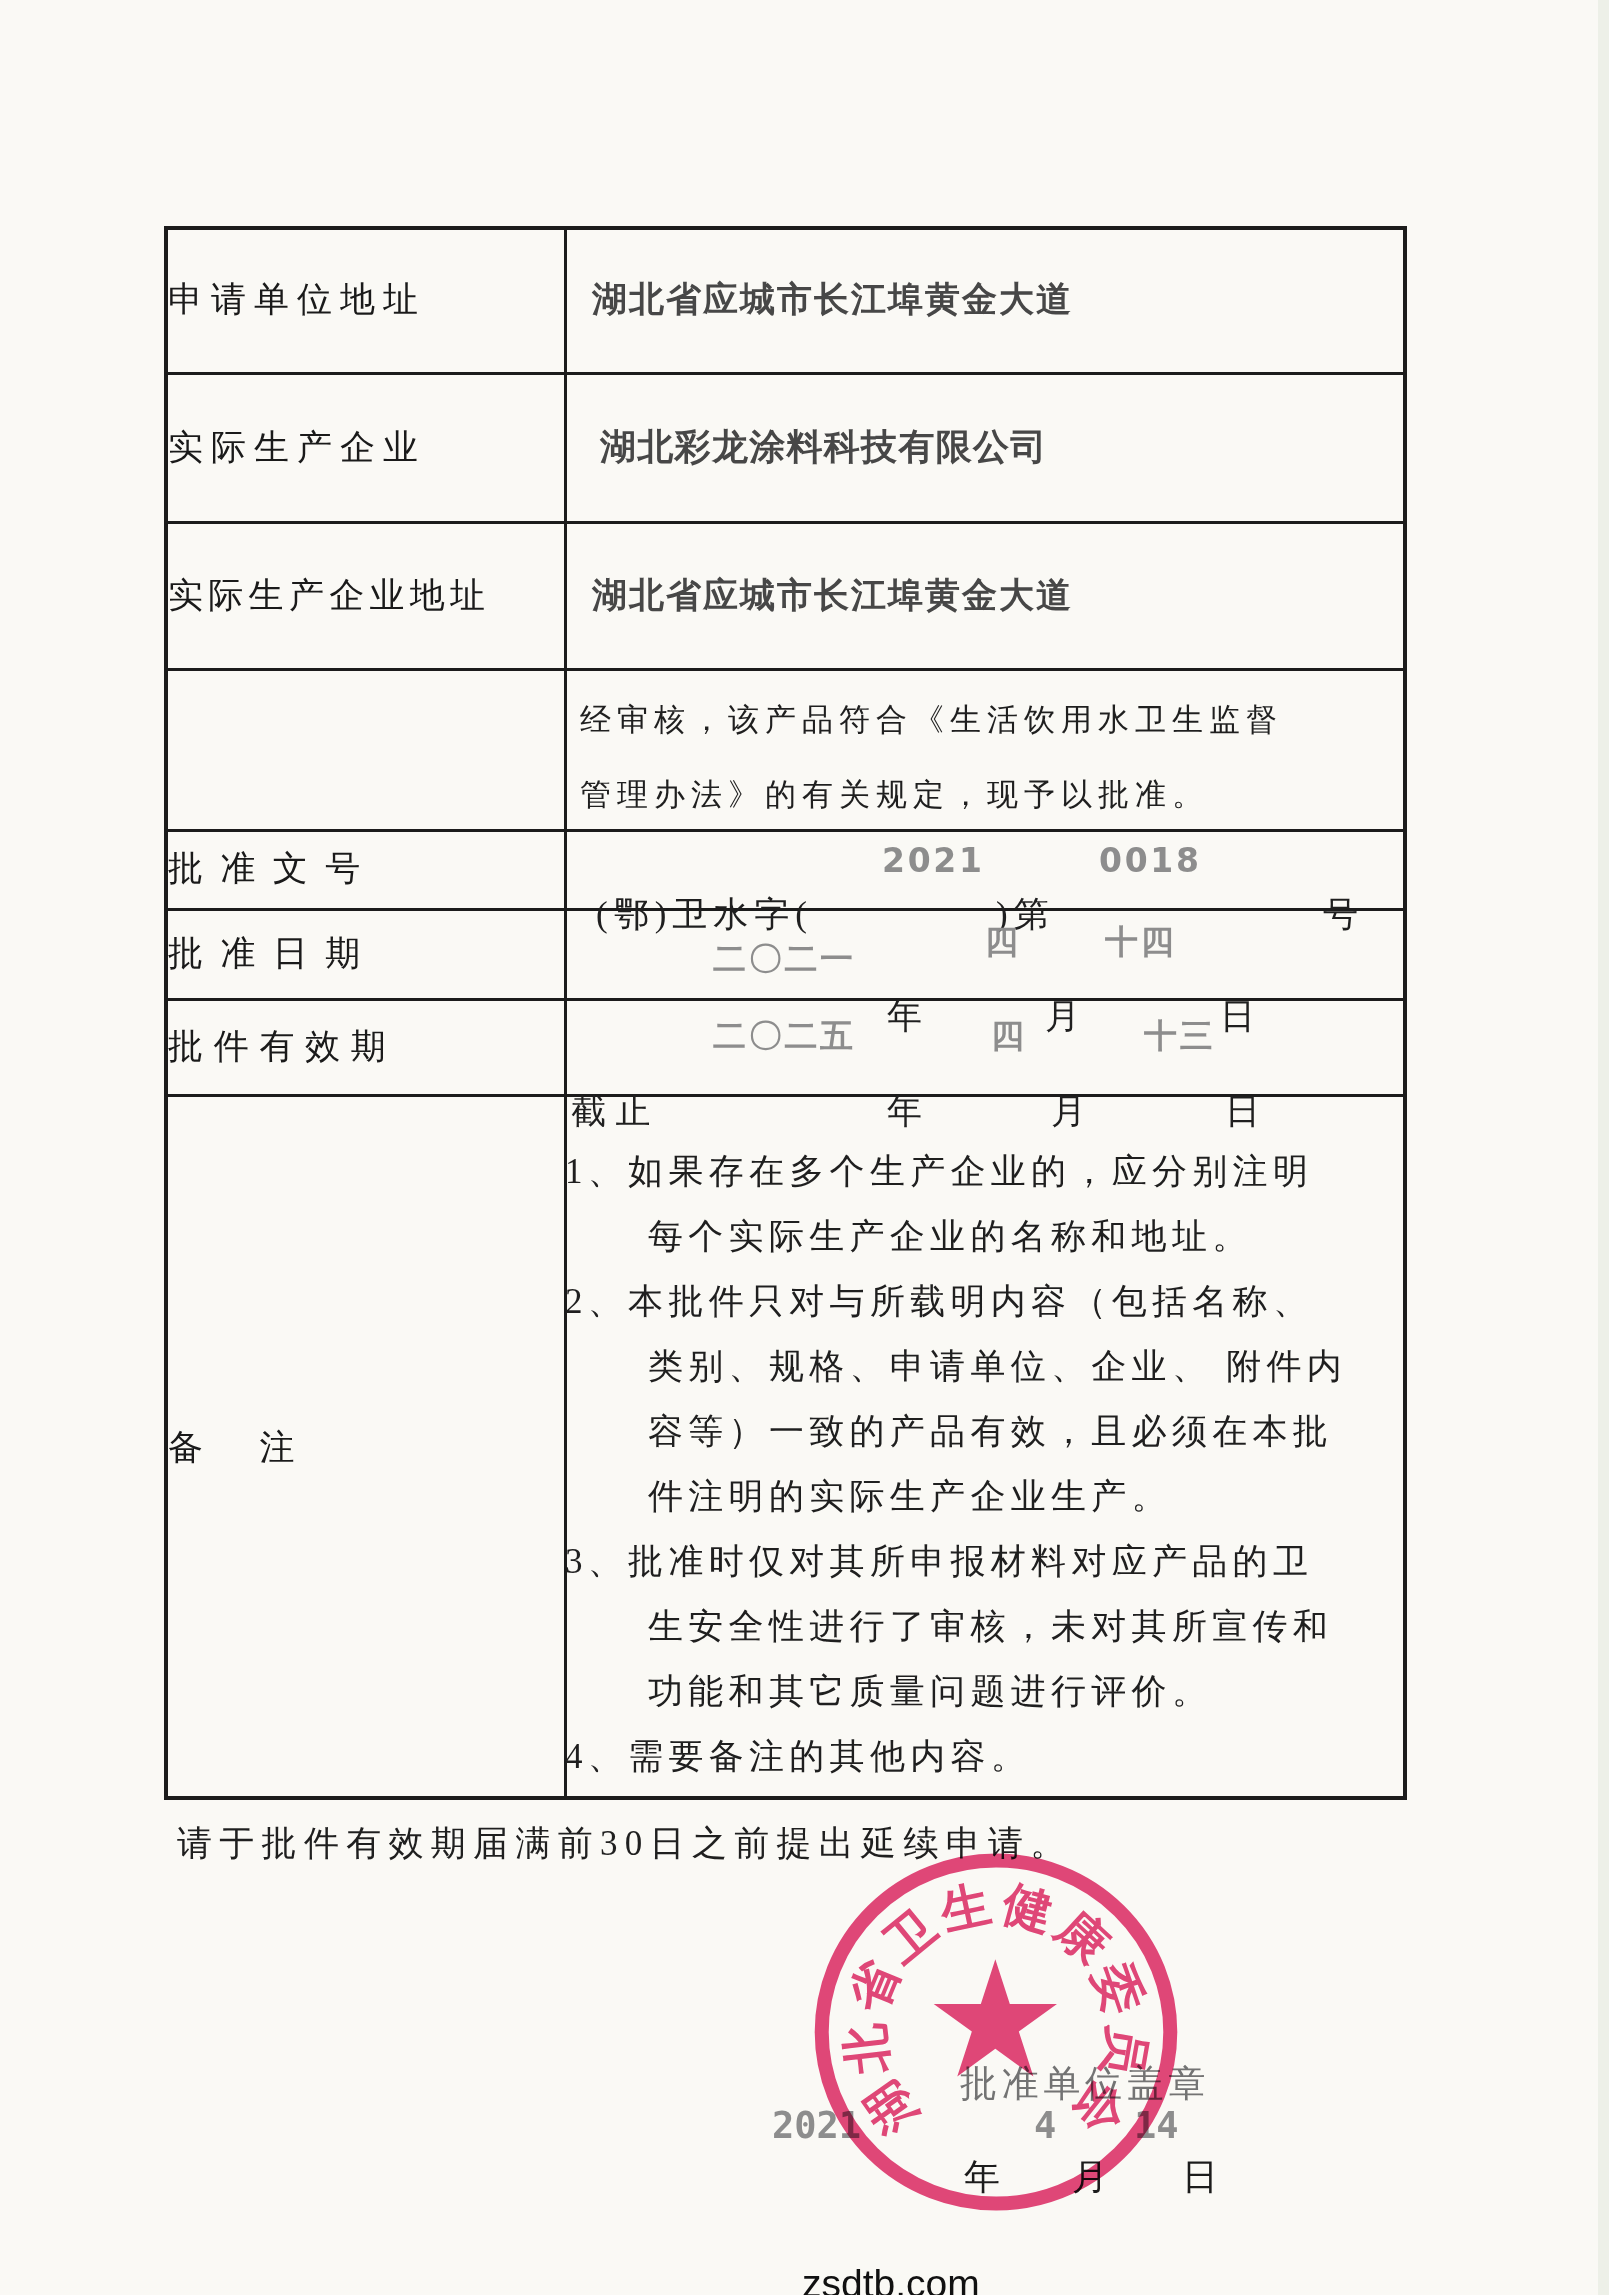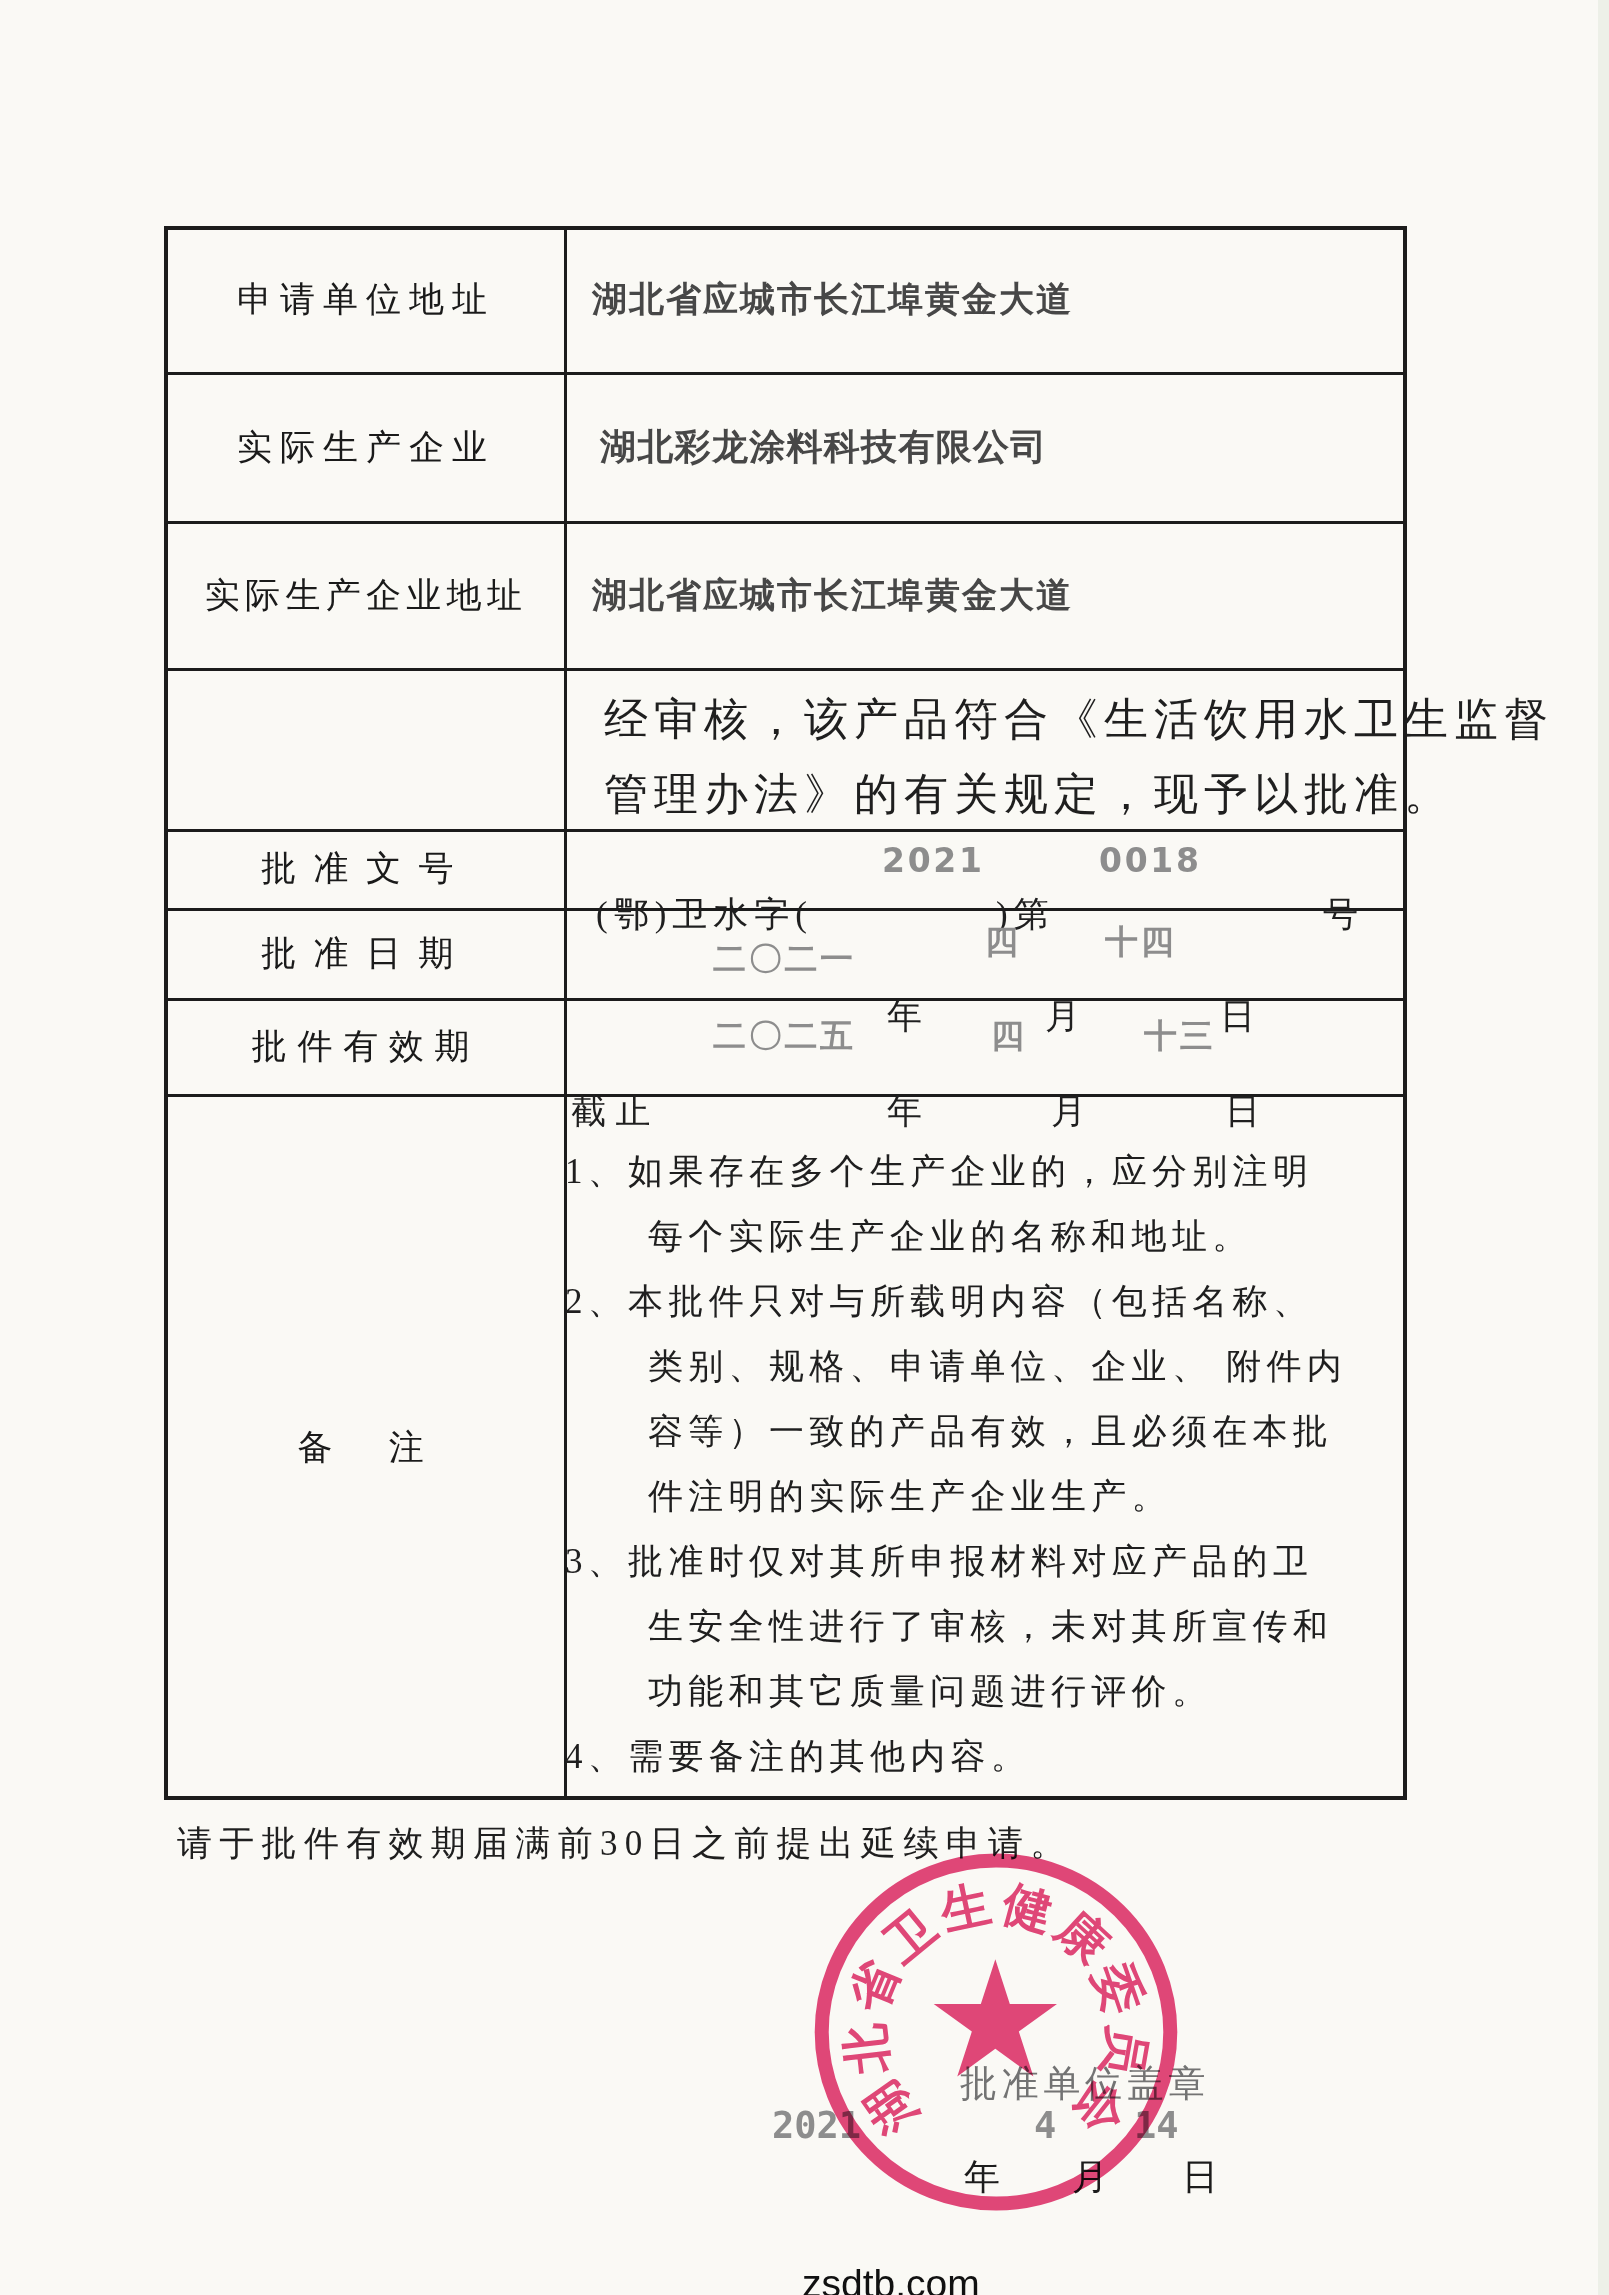--- a/index.html
+++ b/index.html
@@ -7,34 +7,34 @@
     --printed:#474747; --stampgray:#8d8d8d; --seal:#e23a72;
   }
   html,body{margin:0;padding:0;background:#e9e9e9;}
   .page{position:relative;width:1609px;height:2295px;background:var(--paper);
         overflow:hidden;font-family:"Liberation Serif","DejaVu Serif",serif;color:var(--body);}
   .edge-strip{position:absolute;right:0;top:0;width:10.7px;height:100%;background:#edf0e8;}
   .doc-table{position:absolute;left:164px;top:226px;width:1243px;height:1574px;
              border:4px solid var(--line);box-sizing:border-box;}
   .vdiv{position:absolute;left:396px;top:0;width:3.3px;height:100%;background:var(--line);}
   .hdiv{position:absolute;left:0;width:100%;height:3.3px;background:var(--line);}
-  .lbl{position:absolute;left:0;width:396px;text-align:center;transform:translateY(-50%);
+  .lbl{position:absolute;left:0;width:396px;transform:translateY(-50%);
        font-size:35px;color:var(--label);white-space:nowrap;font-family:Liberation Serif, serif;}
   .ls6{letter-spacing:8px;} .ls8{letter-spacing:5.3px;} .ls4{letter-spacing:17.4px;}
   .ls5{letter-spacing:10.7px;} .lsbz{letter-spacing:10.7px;}
   .val-bold{position:absolute;transform:translateY(-50%);white-space:nowrap;
             font-family:Liberation Serif, serif;font-weight:700;
             font-size:35px;letter-spacing:2px;color:var(--printed);}
   .serifline{position:absolute;transform:translateY(-50%);white-space:nowrap;
              font-size:35px;letter-spacing:6px;color:var(--body);margin-top:46px;}
   .gray{position:absolute;transform:translateY(-50%);white-space:nowrap;
         font-family:"DejaVu Sans","Liberation Sans",sans-serif;font-weight:700;
         font-size:33px;letter-spacing:2.7px;color:var(--stampgray);}
   .conclusion{position:absolute;left:412px;top:452px;width:808px;
-              font-size:44px;letter-spacing:6px;line-height:75px;white-space:nowrap;margin-left:24px;}
+              font-size:31px;letter-spacing:6px;line-height:75px;white-space:nowrap;}
   .notes{position:absolute;left:397px;top:909px;width:825px;
          font-size:35px;letter-spacing:5.3px;line-height:65px;}
   .note-line{white-space:nowrap;}
   .note-line.cont{margin-left:83px;}
   .footer-note{position:absolute;left:177px;top:1820px;font-size:35px;
                letter-spacing:7.3px;white-space:nowrap;color:var(--body);}
   .seal-caption{position:absolute;left:960px;top:2059px;font-size:37px;
                 letter-spacing:4.7px;white-space:nowrap;color:#737373;}
   .stamp-date{position:absolute;font-family:"DejaVu Sans Mono","Liberation Mono",monospace;
               font-weight:700;font-size:37px;color:var(--stampgray);white-space:nowrap;}

